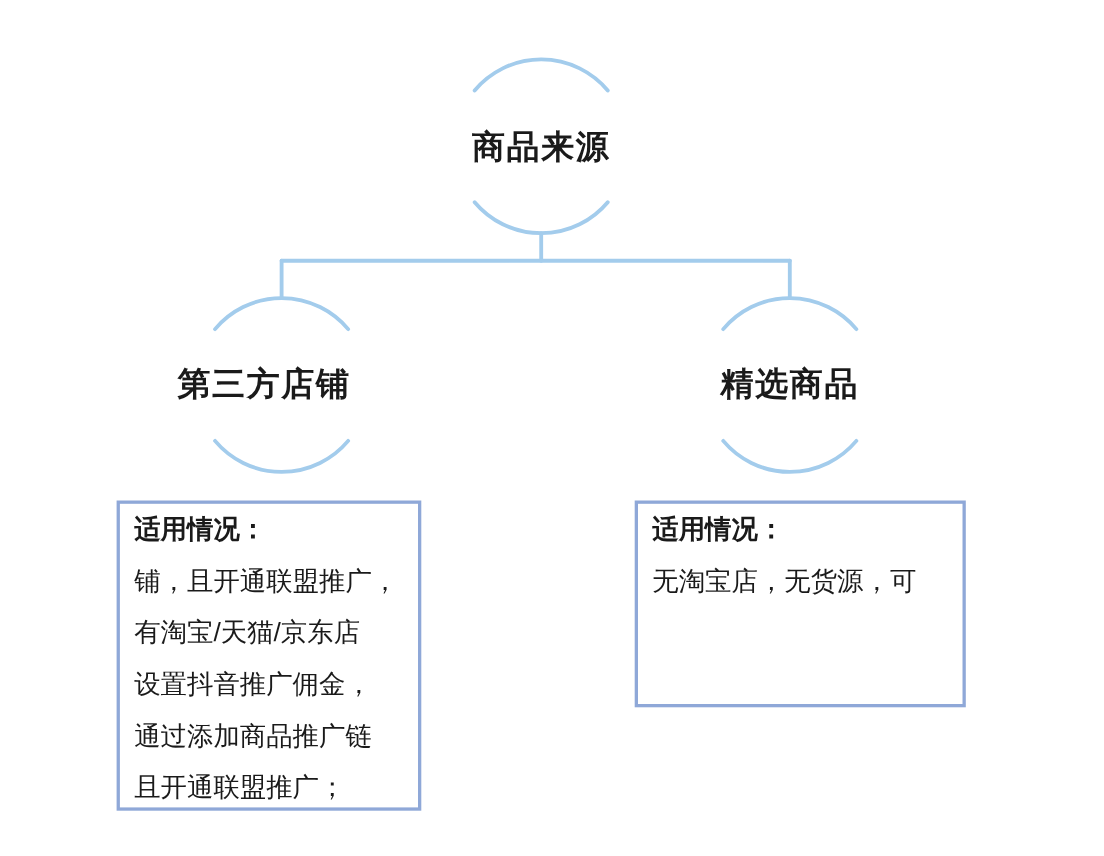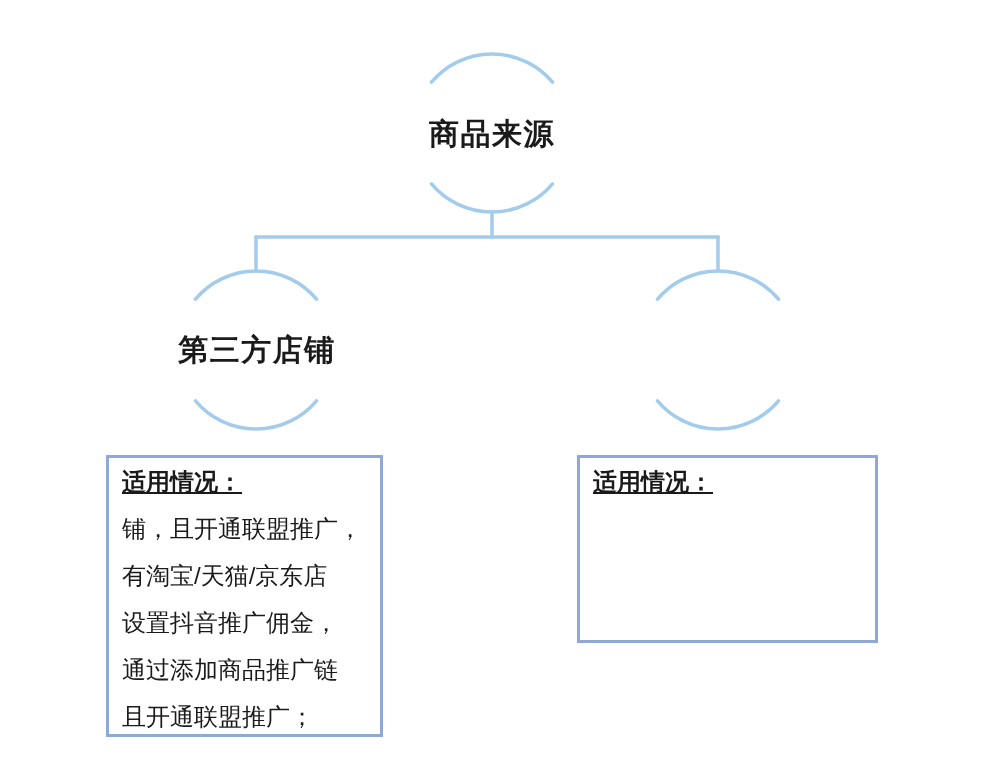--- a/index.html
+++ b/index.html
@@ -45,29 +45,28 @@
     border: 3px solid var(--box-border);
     background: var(--background);
     font-size: 24px;
     line-height: 47px;
     color: var(--text);
     padding: 0 13px;
   }
   .info-box-title {
     font-weight: 700;
     white-space: nowrap;
-    text-decoration: underline;
   }
   .info-line {
     white-space: nowrap;
   }
   #left-info-box  { left: 106px; top: 455px; width: 277px; height: 282px; }
   #right-info-box { left: 577px; top: 455px; width: 301px; height: 188px; }
   #root-label  { left: 492px; top: 134px; }
-  #left-label  { left: 257px; top: 350px; }
+  #left-label  { left: 240px; top: 350px; }
   #right-label { left: 718px; top: 350px; }
 </style>
 </head>
 <body>
 
 <div class="stage">
 
   <svg class="connector-svg" viewBox="0 0 1004 778" aria-hidden="true">
 
     <path d="M 431.5 82.2 A 79 79 0 0 1 552.5 82.2"></path>
@@ -82,27 +81,29 @@
     <path d="M 195.5 400.8 A 79 79 0 0 0 316.5 400.8"></path>
 
     <path d="M 657.5 299.2 A 79 79 0 0 1 778.5 299.2"></path>
     <path d="M 657.5 400.8 A 79 79 0 0 0 778.5 400.8"></path>
   </svg>
 
   <div class="node-label" id="root-label">商品来源</div>
 
   <div class="node-label" id="left-label">第三方店铺</div>
 
+  <div class="node-label" id="right-label">精选商品</div>
 
   <div class="info-box" id="left-info-box">
     <div class="info-box-title">适用情况：</div>
     <div class="info-line">铺，且开通联盟推广，</div>
     <div class="info-line">有淘宝/天猫/京东店</div>
     <div class="info-line">设置抖音推广佣金，</div>
     <div class="info-line">通过添加商品推广链</div>
     <div class="info-line">且开通联盟推广；</div>
   </div>
 
   <div class="info-box" id="right-info-box">
     <div class="info-box-title">适用情况：</div>
+    <div class="info-line">无淘宝店，无货源，可</div>
   </div>
 
 </div>
 
 </body></html>

